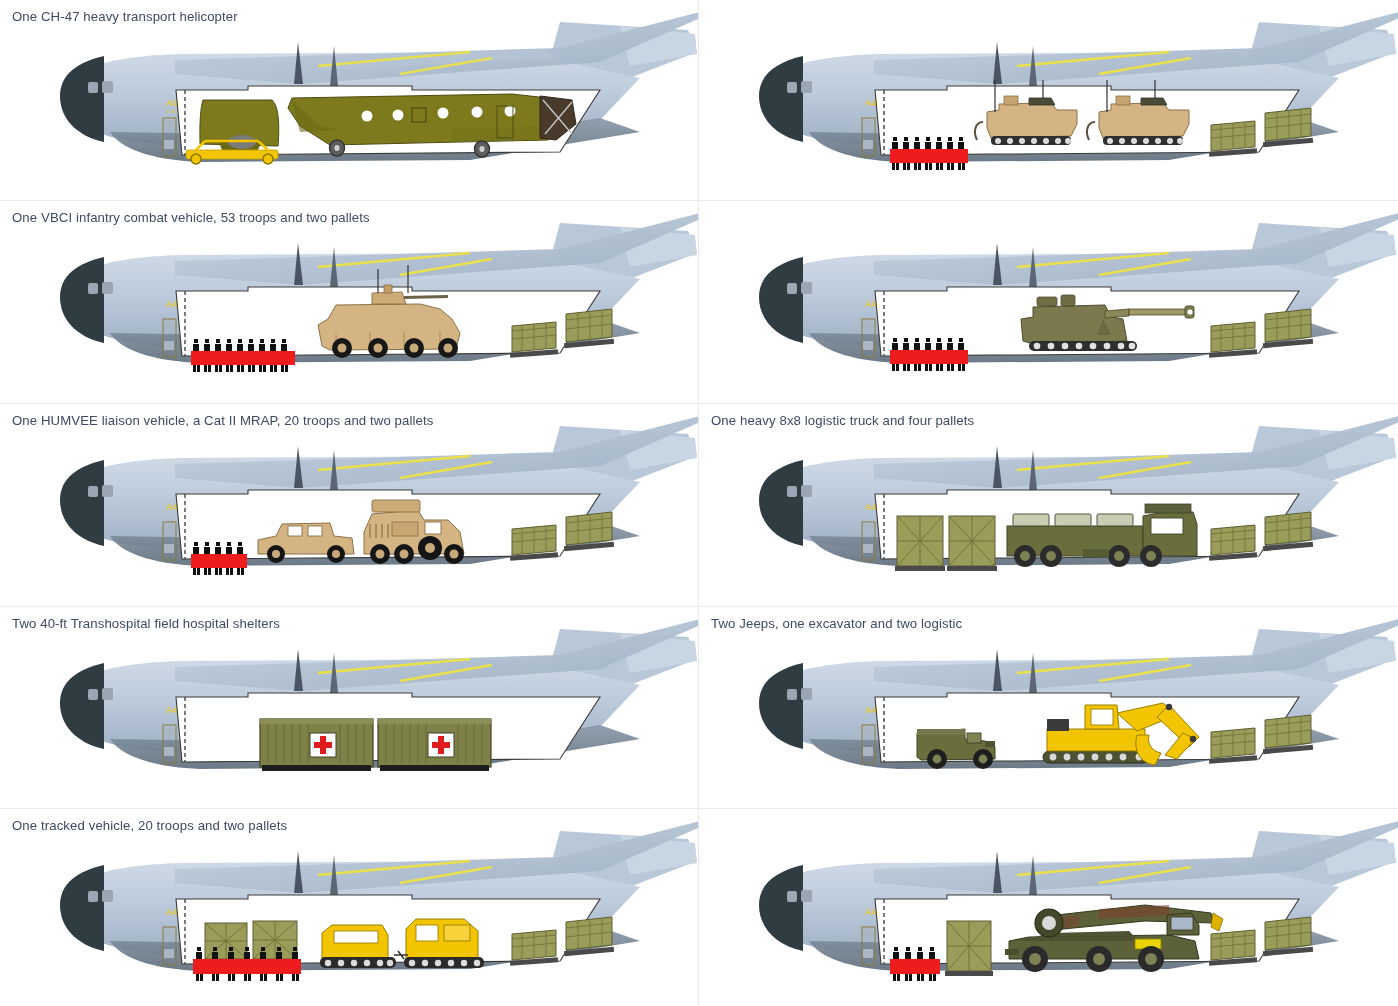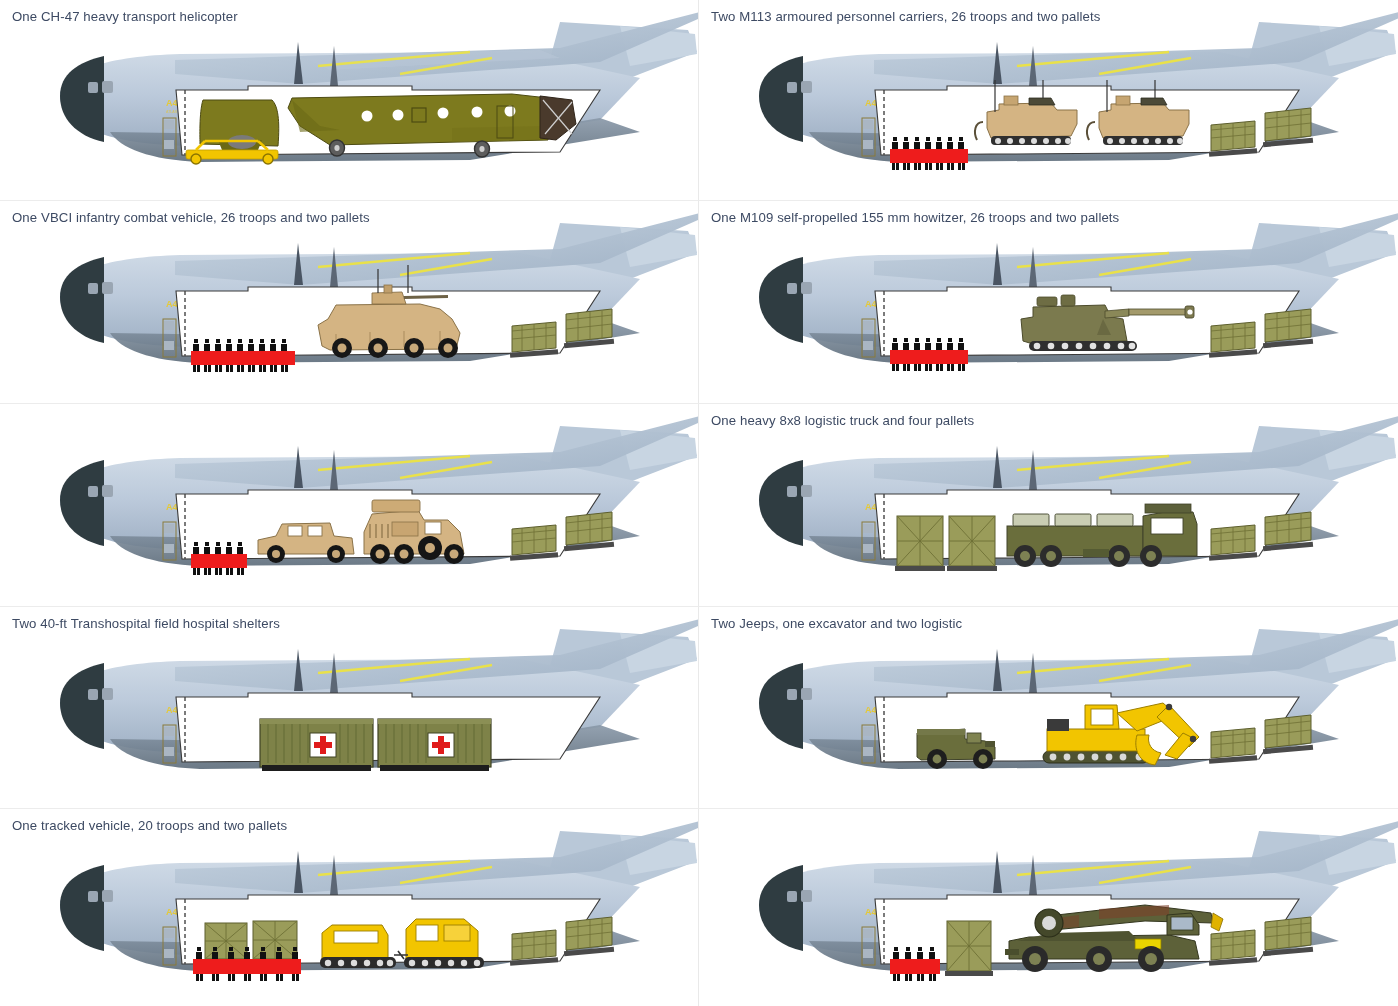--- a/index.html
+++ b/index.html
@@ -131,21 +131,20 @@
 
         <ellipse cx="337" cy="148" rx="7.5" ry="8" fill="#5d5d5d" stroke="#343434" stroke-width="1.4"></ellipse>
         <ellipse cx="337" cy="148" rx="2.6" ry="3" fill="#cfcfcf"></ellipse>
         <ellipse cx="482" cy="149" rx="7.5" ry="8" fill="#5d5d5d" stroke="#343434" stroke-width="1.4"></ellipse>
         <ellipse cx="482" cy="149" rx="2.6" ry="3" fill="#cfcfcf"></ellipse>
       </svg>
     </div>
   </div>
 
   <div class="panel row-sep">
-    <div class="caption">Two M113 armoured personnel carriers, 26 troops and two pallets</div>
     <div class="plane">
       <svg viewBox="0 0 699 203" xmlns="http://www.w3.org/2000/svg">
         <use href="#x"></use>
         <path d="M560 22 L688 30 L697 52 L640 74 L600 90 L540 96 Z" fill="#b9c8d8"></path>
         <path d="M620 26 L695 34 L697 54 L630 66 Z" fill="#c8d5e2"></path>
         <path d="M60 96 C60 70 110 56 180 54 L520 52 L640 78 L600 120 L470 140 L200 146 C110 146 60 126 60 96 Z" fill="url(#fusG1)"></path>
         <path d="M110 132 L480 138 L600 118 L640 132 L470 160 L200 162 C150 160 120 148 110 132 Z" fill="url(#bellyG1)" opacity=".92"></path>
         <path d="M175 60 L560 48 L700 12 L700 18 L600 62 L300 84 L175 74 Z" fill="url(#wingG1)" opacity=".96"></path>
         <path d="M318 66 L470 52" stroke="#e9e14a" stroke-width="2.4" fill="none"></path>
         <path d="M400 74 L492 58" stroke="#e9e14a" stroke-width="2.4" fill="none"></path>
@@ -259,21 +258,21 @@
         <g>
           <path d="M566 113 L612 108 L612 136 L566 141 Z" fill="#9a9c5a" stroke="#5d5f2e" stroke-width="1"></path>
           <path d="M566 119 L612 114 M566 128 L612 123 M578 112 L578 140 M590 111 L590 139 L590 139 M602 110 L602 138" stroke="#6e7035" stroke-width=".8" fill="none"></path>
           <rect x="564" y="140" width="50" height="5" fill="#4a4a4a" transform="rotate(-5 589 142)"></rect>
         </g>
       </svg>
     </div>
   </div>
 
   <div class="panel col-left row-sep">
-    <div class="caption">One VBCI infantry combat vehicle, 26 troops and two pallets</div>
+    <div class="caption">One VBCI infantry combat vehicle, 53 troops and two pallets</div>
     <div class="plane">
       <svg viewBox="0 0 699 203" xmlns="http://www.w3.org/2000/svg">
         <path d="M560 22 L688 30 L697 52 L640 74 L600 90 L540 96 Z" fill="#b9c8d8"></path>
         <path d="M620 26 L695 34 L697 54 L630 66 Z" fill="#c8d5e2"></path>
         <path d="M60 96 C60 70 110 56 180 54 L520 52 L640 78 L600 120 L470 140 L200 146 C110 146 60 126 60 96 Z" fill="url(#fusG1)"></path>
         <path d="M110 132 L480 138 L600 118 L640 132 L470 160 L200 162 C150 160 120 148 110 132 Z" fill="url(#bellyG1)" opacity=".92"></path>
         <path d="M175 60 L560 48 L700 12 L700 18 L600 62 L300 84 L175 74 Z" fill="url(#wingG1)" opacity=".96"></path>
         <path d="M318 66 L470 52" stroke="#e9e14a" stroke-width="2.4" fill="none"></path>
         <path d="M400 74 L492 58" stroke="#e9e14a" stroke-width="2.4" fill="none"></path>
         <path d="M298 42 L303 84 L294 84 Z" fill="#4a5563"></path>
@@ -378,21 +377,20 @@
         <g>
           <path d="M566 113 L612 108 L612 136 L566 141 Z" fill="#9a9c5a" stroke="#5d5f2e" stroke-width="1"></path>
           <path d="M566 119 L612 114 M566 128 L612 123 M578 112 L578 140 M590 111 L590 139 M602 110 L602 138" stroke="#6e7035" stroke-width=".8" fill="none"></path>
           <rect x="564" y="140" width="50" height="5" fill="#4a4a4a" transform="rotate(-5 589 142)"></rect>
         </g>
       </svg>
     </div>
   </div>
 
   <div class="panel row-sep">
-    <div class="caption">One M109 self-propelled 155 mm howitzer, 26 troops and two pallets</div>
     <div class="plane">
       <svg viewBox="0 0 699 203" xmlns="http://www.w3.org/2000/svg">
         <path d="M560 22 L688 30 L697 52 L640 74 L600 90 L540 96 Z" fill="#b9c8d8"></path>
         <path d="M620 26 L695 34 L697 54 L630 66 Z" fill="#c8d5e2"></path>
         <path d="M60 96 C60 70 110 56 180 54 L520 52 L640 78 L600 120 L470 140 L200 146 C110 146 60 126 60 96 Z" fill="url(#fusG1)"></path>
         <path d="M110 132 L480 138 L600 118 L640 132 L470 160 L200 162 C150 160 120 148 110 132 Z" fill="url(#bellyG1)" opacity=".92"></path>
         <path d="M175 60 L560 48 L700 12 L700 18 L600 62 L300 84 L175 74 Z" fill="url(#wingG1)" opacity=".96"></path>
         <path d="M318 66 L470 52" stroke="#e9e14a" stroke-width="2.4" fill="none"></path>
         <path d="M400 74 L492 58" stroke="#e9e14a" stroke-width="2.4" fill="none"></path>
         <path d="M298 42 L303 84 L294 84 Z" fill="#4a5563"></path>
@@ -489,20 +487,21 @@
         <g>
           <path d="M566 113 L612 108 L612 136 L566 141 Z" fill="#9a9c5a" stroke="#5d5f2e" stroke-width="1"></path>
           <path d="M566 119 L612 114 M566 128 L612 123 M578 112 L578 140 M590 111 L590 139 M602 110 L602 138" stroke="#6e7035" stroke-width=".8" fill="none"></path>
           <rect x="564" y="140" width="50" height="5" fill="#4a4a4a" transform="rotate(-5 589 142)"></rect>
         </g>
       </svg>
     </div>
   </div>
 
   <div class="panel col-left row-sep">
+    <div class="caption">One HUMVEE liaison vehicle, a Cat II MRAP, 20 troops and two pallets</div>
     <div class="plane">
       <svg viewBox="0 0 699 203" xmlns="http://www.w3.org/2000/svg">
         <path d="M560 22 L688 30 L697 52 L640 74 L600 90 L540 96 Z" fill="#b9c8d8"></path>
         <path d="M620 26 L695 34 L697 54 L630 66 Z" fill="#c8d5e2"></path>
         <path d="M60 96 C60 70 110 56 180 54 L520 52 L640 78 L600 120 L470 140 L200 146 C110 146 60 126 60 96 Z" fill="url(#fusG1)"></path>
         <path d="M110 132 L480 138 L600 118 L640 132 L470 160 L200 162 C150 160 120 148 110 132 Z" fill="url(#bellyG1)" opacity=".92"></path>
         <path d="M175 60 L560 48 L700 12 L700 18 L600 62 L300 84 L175 74 Z" fill="url(#wingG1)" opacity=".96"></path>
         <path d="M318 66 L470 52" stroke="#e9e14a" stroke-width="2.4" fill="none"></path>
         <path d="M400 74 L492 58" stroke="#e9e14a" stroke-width="2.4" fill="none"></path>
         <path d="M298 42 L303 84 L294 84 Z" fill="#4a5563"></path>

